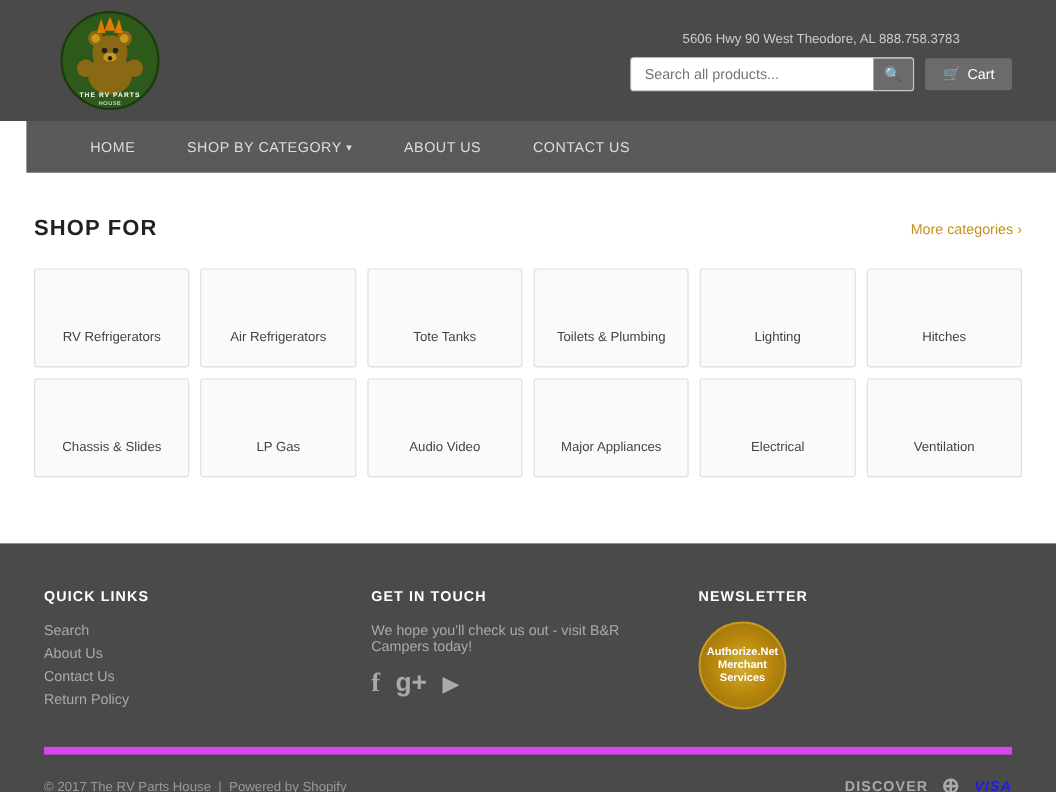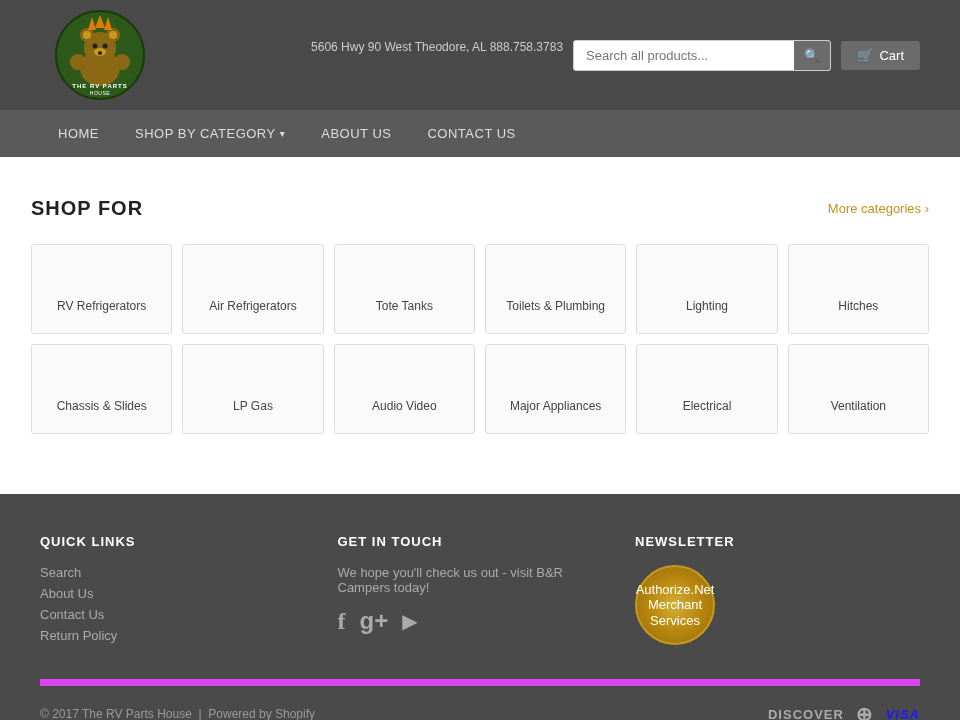--- a/index.html
+++ b/index.html
@@ -12,22 +12,22 @@
       display: flex;
       align-items: center;
       justify-content: space-between;
     }
     .logo-area {
       display: flex;
       align-items: center;
     }
     .header-right {
       display: flex;
-      flex-direction: row;
-      align-items: flex-start;
+      flex-direction: column;
+      align-items: center;
       gap: 10px;
     }
     .contact-info {
       color: #ccc;
       font-size: 12px;
     }
     .search-cart-row {
       display: flex;
       align-items: center;
       gap: 10px;
@@ -68,21 +68,22 @@
       align-items: center;
       gap: 6px;
     }
 
     
     .nav-bar {
       background: #5a5a5a;
       padding: 0 40px;
       display: flex;
       align-items: center;
-      gap: 0;
+      gap: 11px;
+      margin-left: 24px;
     }
     .nav-item {
       color: #ddd;
       text-decoration: none;
       padding: 16px 18px;
       font-size: 13px;
       letter-spacing: 0.5px;
       display: flex;
       align-items: center;
       gap: 4px;
@@ -164,24 +165,24 @@
     }
     .newsletter-col { flex: 1.2; }
     .authorize-badge {
       width: 80px;
       height: 80px;
       border-radius: 50%;
       background: radial-gradient(circle, #d4af37, #b8860b, #8b6914);
       display: inline-flex;
       align-items: center;
       justify-content: center;
-      font-size: 13px;
+      font-size: 10px;
       color: #fff;
       text-align: center;
-      font-weight: normal;
+      font-weight: bold;
       line-height: 1.2;
       border: 2px solid #c8991a;
     }
     .social-icons {
       display: flex;
       gap: 14px;
       margin-top: 12px;
       align-items: center;
     }
     .social-icon {

